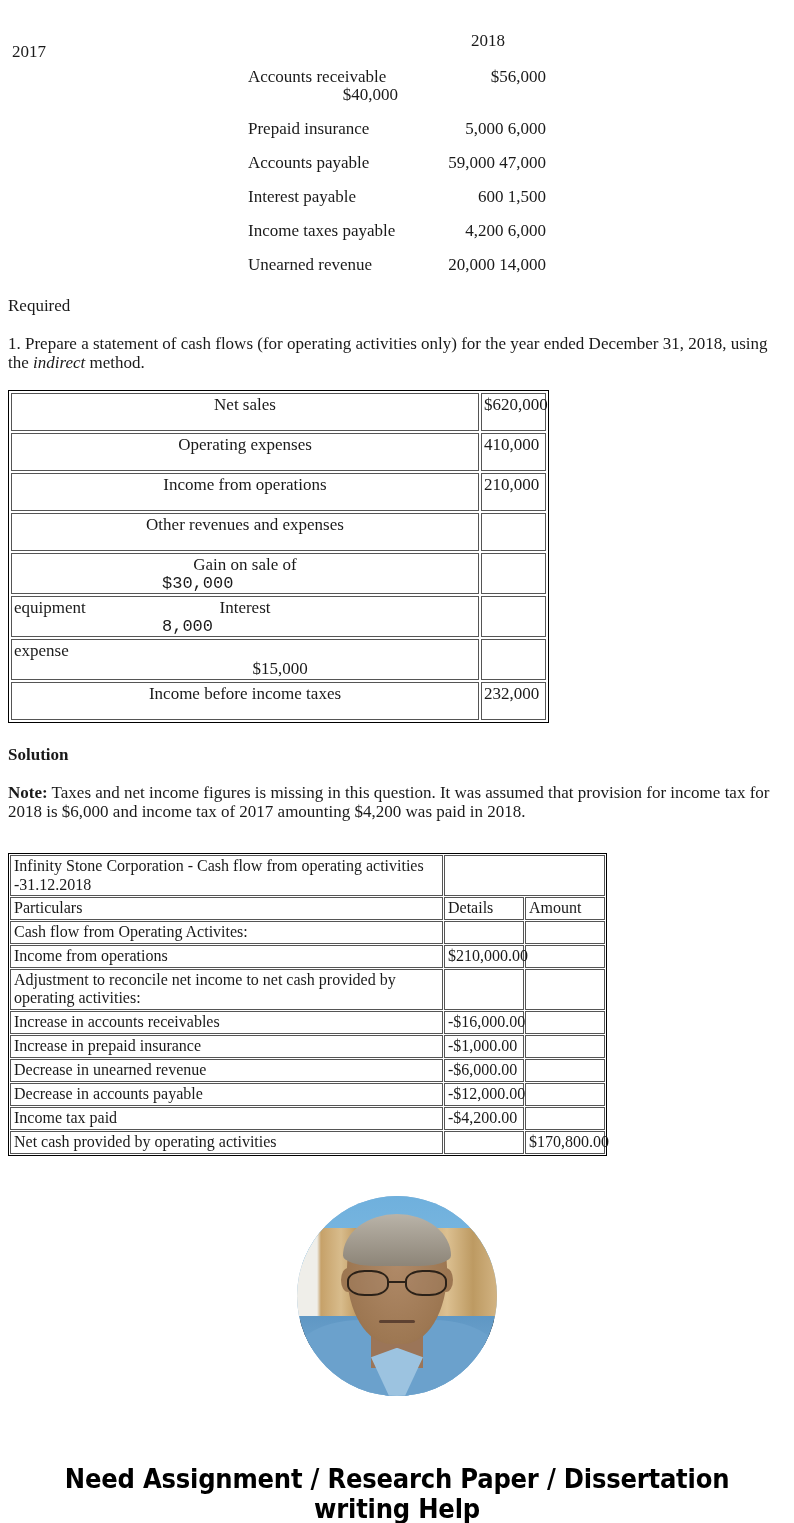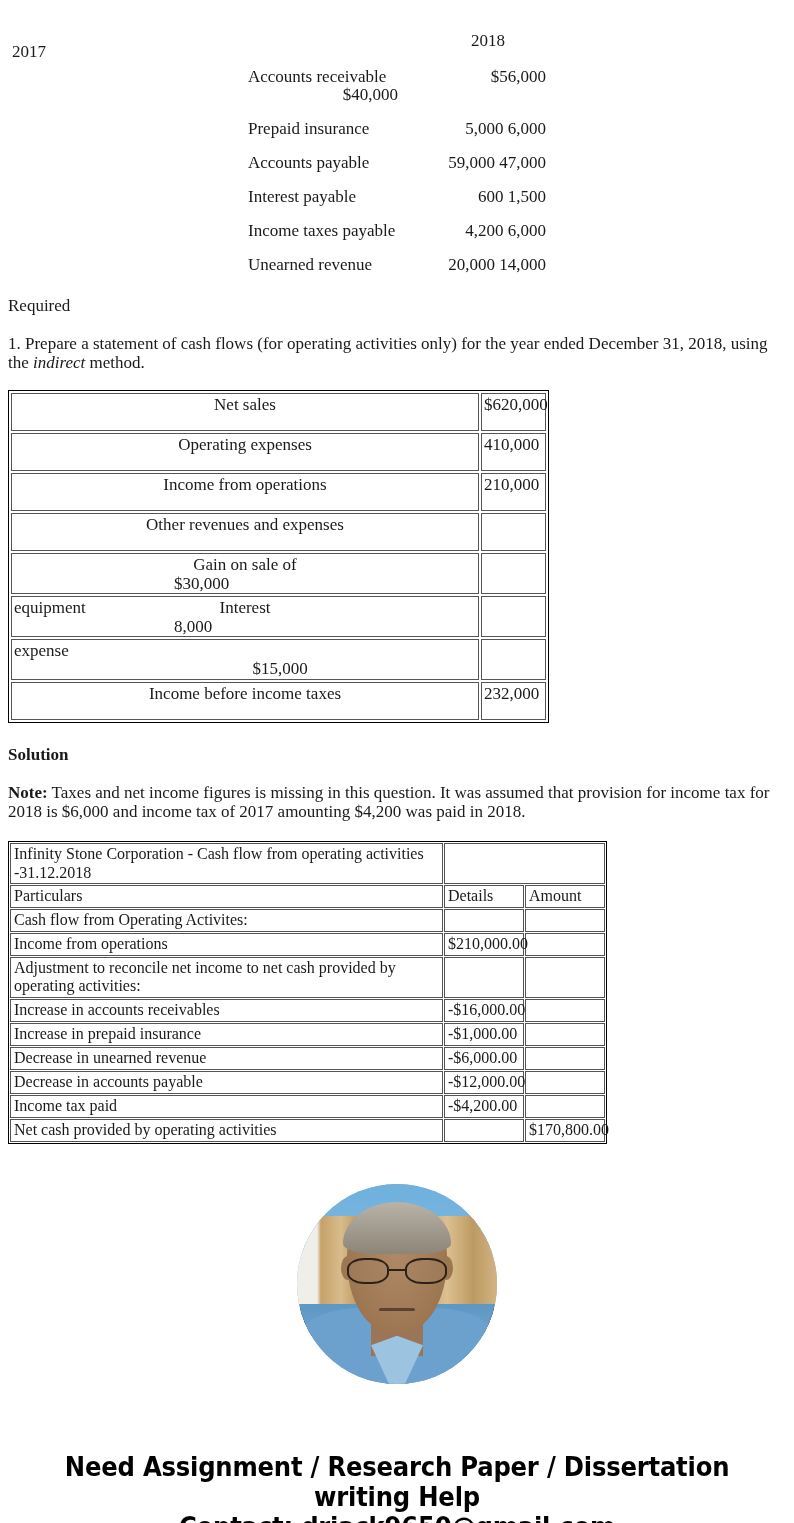--- a/index.html
+++ b/index.html
@@ -128,22 +128,23 @@
     height: 18px;
   }
   .is-split .left {
     position: absolute;
     left: 0;
     top: 8px;
     margin-top: 16px;
   }
   .is-split .mid {
     position: absolute;
-    left: 160px;
+    left: 148px;
     top: 0;
+    font-family: Liberation Mono, monospace;
   }
   .is-bottomright {
     display: block;
     text-align: center;
     padding-left: 70px;
     padding-top: 18px;
   }
 
   
   .solution-head {
@@ -154,21 +155,21 @@
   .note-p {
     margin: 18px 8px 0 8px;
     font-size: 17px;
     line-height: 1.12;
     max-width: 775px;
   }
   .note-b { font-weight: bold; }
 
   
   .cf-wrap {
-    margin: 20px 0 0 8px;
+    margin: 32px 0 0 8px;
   }
   table.cf-table {
     border-collapse: separate;
     border-spacing: 1px;
     border: 1px solid #000;
     width: 599px;
     table-layout: fixed;
     font-size: 16px;
     background: #fff;
   }

